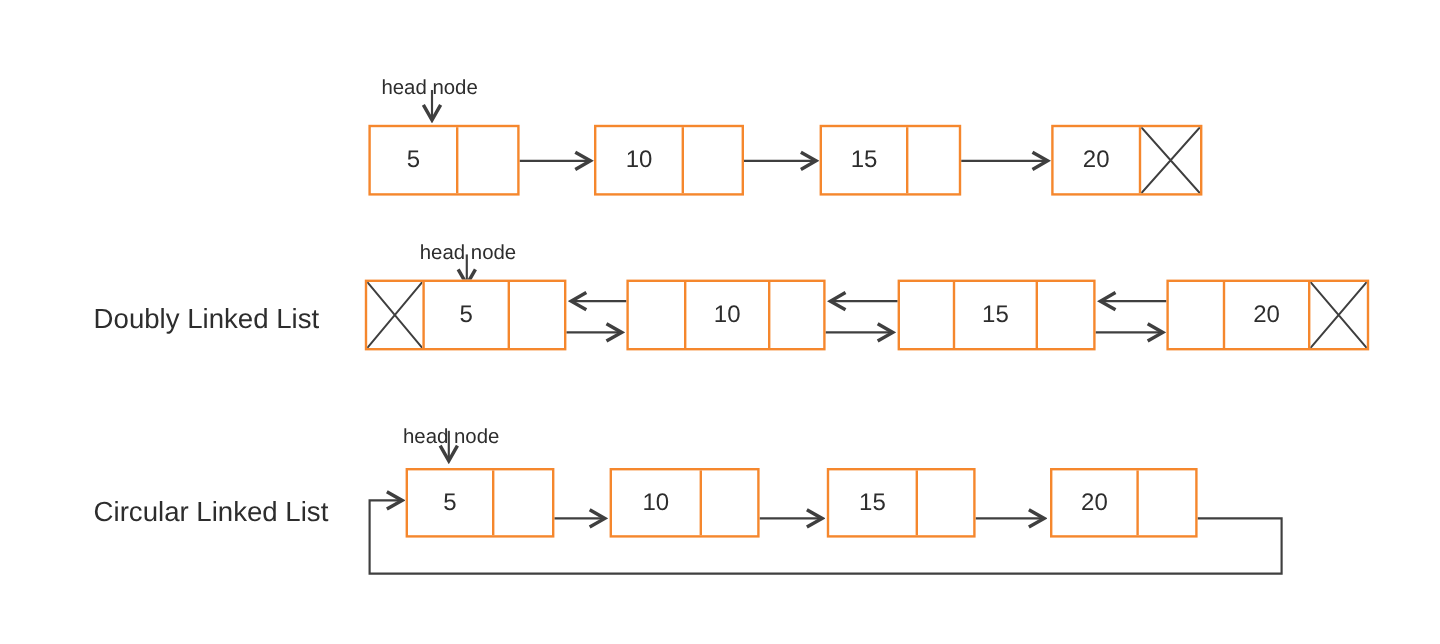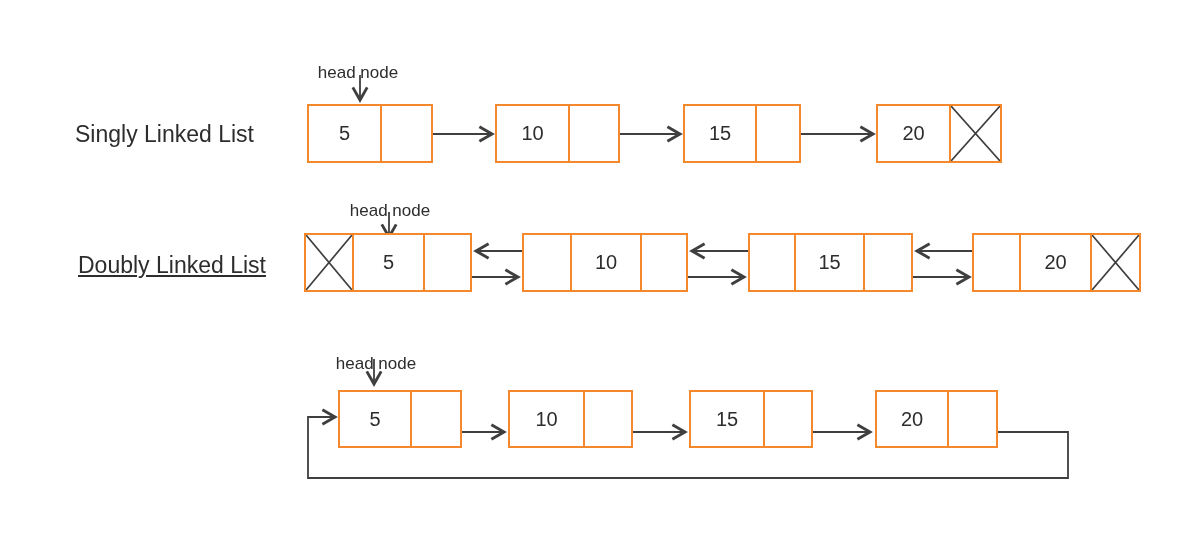--- a/index.html
+++ b/index.html
@@ -62,22 +62,22 @@
     <line class="connector" x1="668" y1="277" x2="744" y2="277" marker-end="url(#arw)"></line>
     <line class="connector" x1="898" y1="277" x2="969" y2="277" marker-end="url(#arw)"></line>
 
     <line class="connector" x1="432" y1="432" x2="504" y2="432" marker-end="url(#arw)"></line>
     <line class="connector" x1="612" y1="432" x2="685" y2="432" marker-end="url(#arw)"></line>
     <line class="connector" x1="795" y1="432" x2="870" y2="432" marker-end="url(#arw)"></line>
 
     <polyline class="connector" points="973,432 1068,432 1068,478 308,478 308,417 335,417" marker-end="url(#arw)"></polyline>
   </svg>
 
-  <div class="row-label" style="left:75px;top:121px;">Singly Linked List</div>
-  <div class="row-label" style="left:78px;top:252px;text-decoration:underline;">Doubly Linked List</div>
+  <div class="row-label" style="left:78px;top:252px;">Doubly Linked List</div>
+  <div class="row-label" style="left:78px;top:413px;">Circular Linked List</div>
 
   <div class="head-label" style="left:310px;top:48px;">head node</div>
   <div class="head-label" style="left:342px;top:186px;">head node</div>
   <div class="head-label" style="left:328px;top:339px;">head node</div>
 
   <div>
     <div class="node" style="left:307px;top:104px;width:126px;height:59px;">
       <div class="cell data" style="flex:0 0 71px;">5</div>
       <div class="cell"></div>
     </div>

